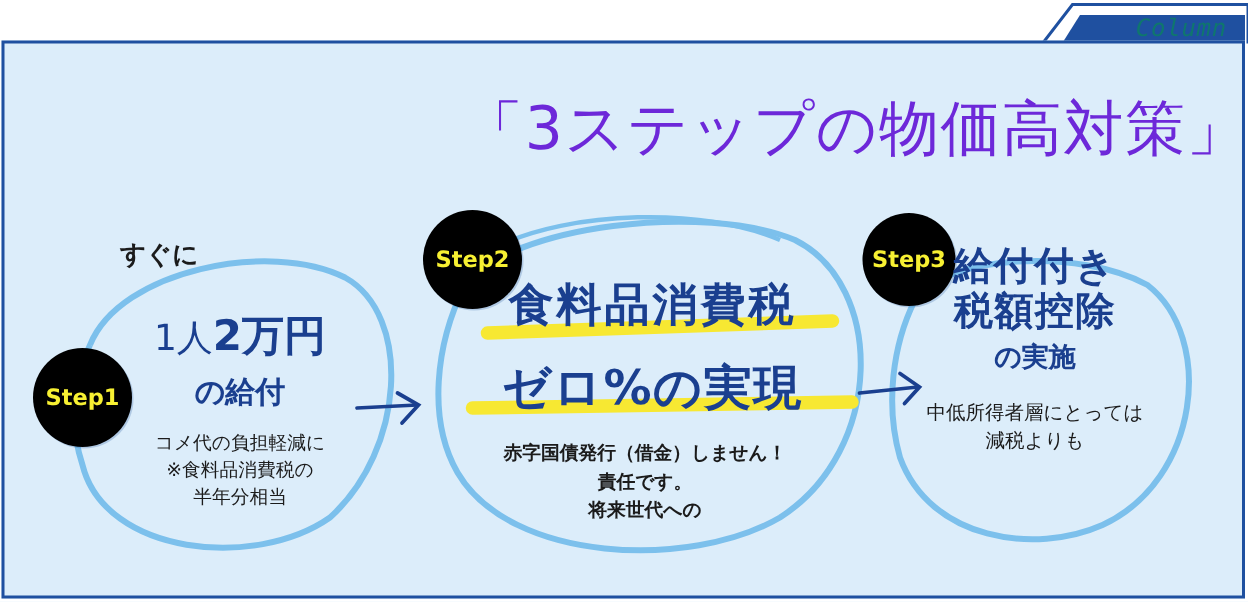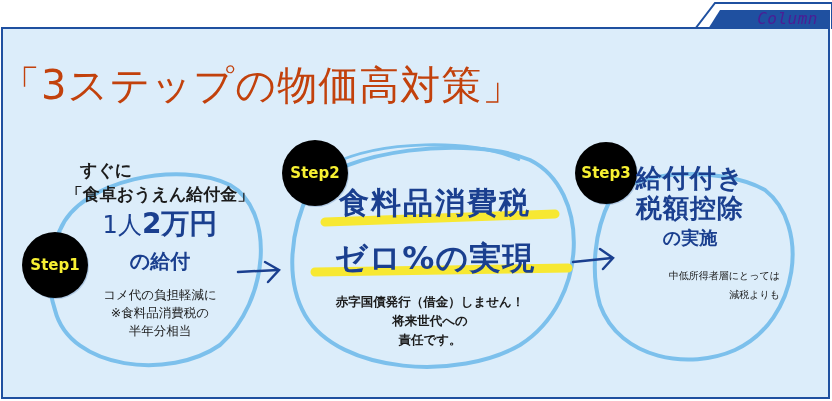--- a/index.html
+++ b/index.html
@@ -14,31 +14,31 @@
       border: 2px solid #1f50a0;
     }
     .tab-shape {
       position: absolute;
       left: 680px; top: 0;
       width: 152px; height: 30px;
     }
     .column-label {
       position: absolute;
       right: 14px; top: 9px;
-      color: #4c1d95;
+      color: #0f766e;
       font-family: "DejaVu Sans Mono", monospace;
       font-style: italic;
       font-size: 16px;
       letter-spacing: 0.5px;
     }
     .main-title {
       position: absolute;
       left: 0; right: 0; top: 58px;
-      text-align: left;
-      color: #c2410c;
+      text-align: right;
+      color: #6d28d9;
       font-size: 40px;
       letter-spacing: 1px;
       font-weight: normal;
     }
 
     svg.deco { position: absolute; left: 0; top: 0; }
 
     .step-badge {
       position: absolute;
       border-radius: 50%;
@@ -59,21 +59,21 @@
     .s1-amount .small { font-size: 24px; font-weight: normal; }
     .s1-give { left: 70px; top: 248px; width: 180px; font-size: 20px; font-weight: bold; }
     .s1-note { left: 60px; top: 286px; width: 200px; font-size: 12.5px; line-height: 18px; }
 
     .s2-head1 { left: 300px; top: 183px; width: 270px; font-size: 30px; font-weight: bold; letter-spacing: 2px; }
     .s2-head2 { left: 300px; top: 237px; width: 270px; font-size: 32px; font-weight: bold; letter-spacing: 1px; }
     .s2-note { left: 300px; top: 292px; width: 260px; font-size: 12.5px; line-height: 19px; font-weight: bold; }
 
     .s3-head { left: 600px; top: 163px; width: 180px; font-size: 26px; line-height: 30px; font-weight: bold; letter-spacing: 1px; }
     .s3-sub { left: 600px; top: 226px; width: 180px; font-size: 18px; font-weight: bold; }
-    .s3-note { left: 600px; top: 266px; width: 180px; font-size: 10px; line-height: 19px; text-align: right; }
+    .s3-note { left: 600px; top: 266px; width: 180px; font-size: 13px; line-height: 19px; }
   </style>
 </head>
 <body>
 
 <svg class="tab-shape" viewBox="0 0 152 30" width="152" height="30">
   <path d="M0 29 L15 29 L35 3 L152 3 L152 29" fill="none" stroke="#1f50a0" stroke-width="2"></path>
   <path d="M40 10 L150 10 L150 29 L28 29 Z" fill="#1f50a0"></path>
 </svg>
 
 <div class="panel"></div>
@@ -108,38 +108,37 @@
     <path d="M600 249 L613 258 L603 269"></path>
   </g>
 </svg>
 
 <div class="step-badge" style="left:22px;top:232px;width:66px;height:66px;">Step1</div>
 <div class="step-badge" style="left:282px;top:140px;width:66px;height:66px;">Step2</div>
 <div class="step-badge" style="left:575px;top:142px;width:62px;height:62px;">Step3</div>
 
 <div class="txt dark s1-intro">
   <span class="l1">すぐに</span>
-  <span>「食卓おうえん給付金」</span>
 </div>
 <div class="txt s1-amount">
   <span class="small">1人</span><span>2万円</span>
 </div>
 <div class="txt s1-give">の給付</div>
 <div class="txt dark s1-note">
   <div>コメ代の負担軽減に</div>
   <div>※食料品消費税の</div>
   <div>半年分相当</div>
 </div>
 
 <div class="txt s2-head1">食料品消費税</div>
 <div class="txt s2-head2">ゼロ%の実現</div>
 <div class="txt dark s2-note">
   <div>赤字国債発行（借金）しません！</div>
+  <div>責任です。</div>
   <div>将来世代への</div>
-  <div>責任です。</div>
 </div>
 
 <div class="txt s3-head">
   <div>給付付き</div>
   <div>税額控除</div>
 </div>
 <div class="txt s3-sub">の実施</div>
 <div class="txt dark s3-note">
   <div>中低所得者層にとっては</div>
   <div>減税よりも</div>

